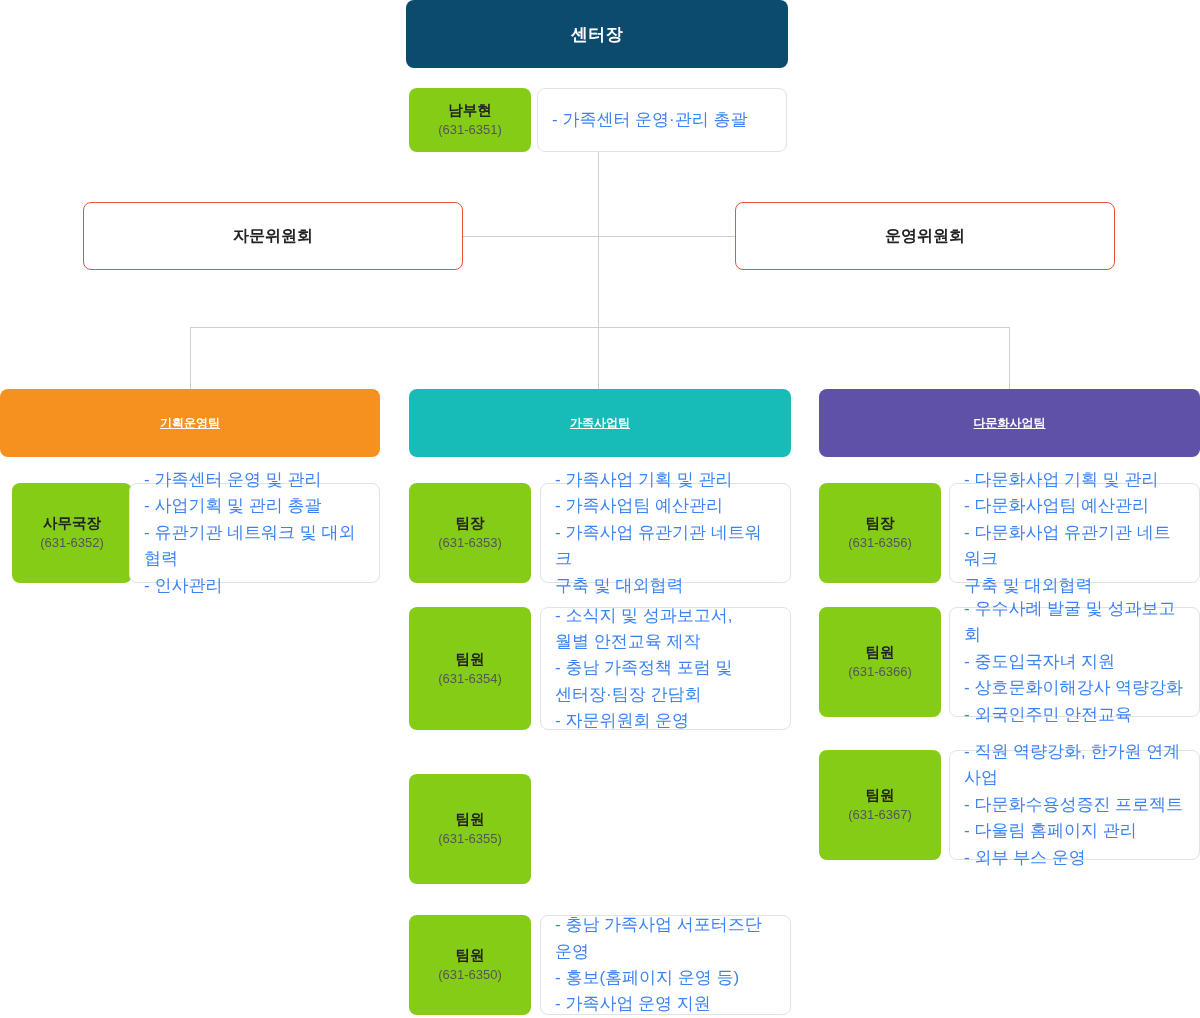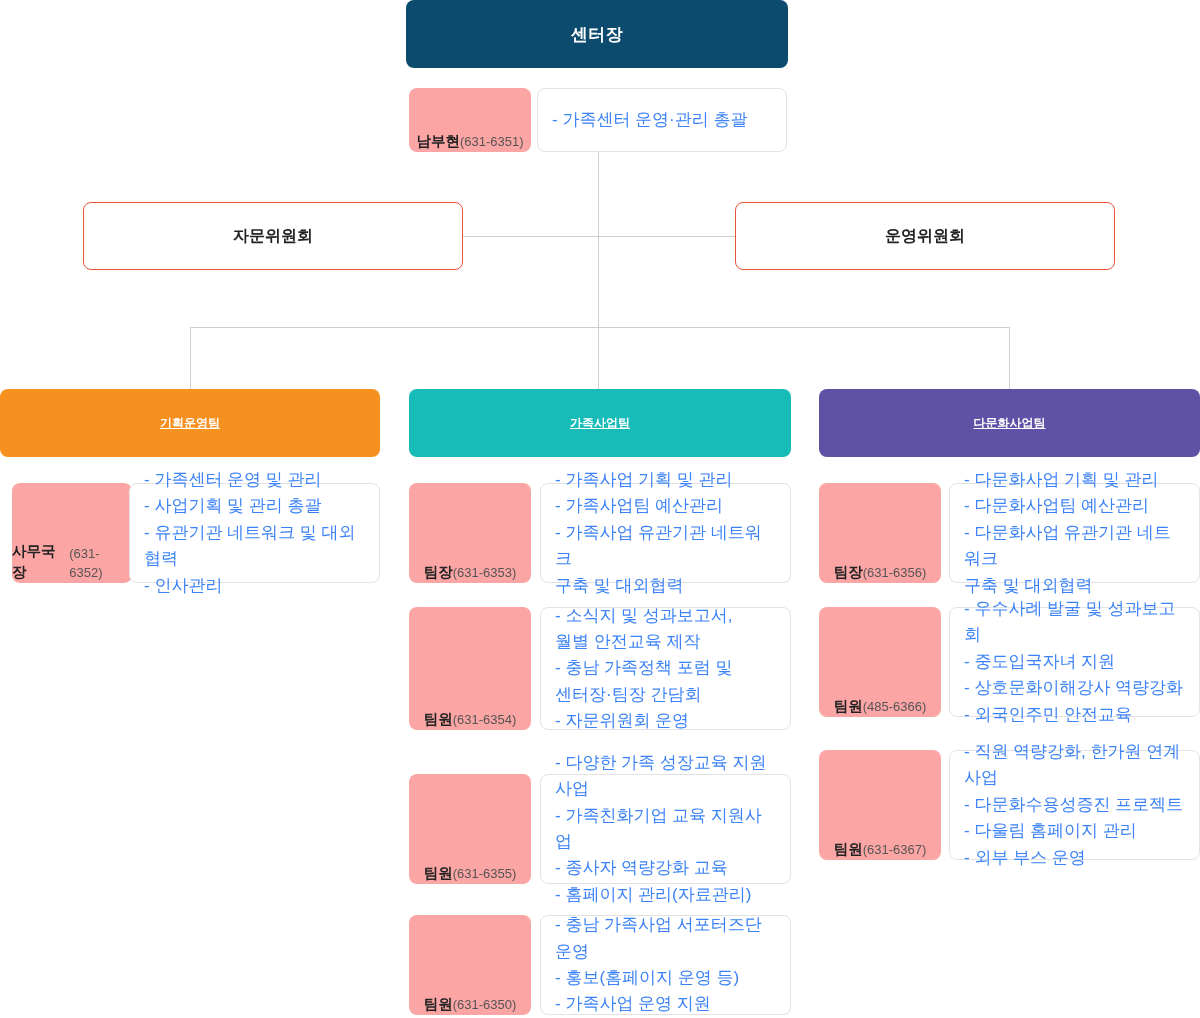--- a/index.html
+++ b/index.html
@@ -38,25 +38,25 @@
 
   #director-banner {
     left: 406px; top: 0px; width: 382px; height: 68px;
     background: #0c4a6e;
     font-size: 17px;
   }
 
   
   .name-chip {
     position: absolute;
-    background: #fca5a5;
-    border-radius: 8px;
-    display: flex;
-    flex-direction: row;
-    align-items: flex-end;
+    background: #84cc16;
+    border-radius: 8px;
+    display: flex;
+    flex-direction: column;
+    align-items: center;
     justify-content: center;
     line-height: 1.45;
   }
   .name-chip .nm {
     font-size: 14.5px;
     font-weight: bold;
     color: #222222;
   }
   .name-chip .tel {
     font-size: 13px;
@@ -189,26 +189,20 @@
    월별 안전교육 제작
 - 충남 가족정책 포럼 및
    센터장·팀장 간담회
 - 자문위원회 운영</span>
   </div>
 
   <div class="name-chip" style="left:409px; top:774px; width:122px; height:110px;">
     <span class="nm">팀원</span>
     <span class="tel">(631-6355)</span>
   </div>
-  <div class="duty-box" style="left:540px; top:774px; width:251px; height:110px;">
-    <span class="duty">- 다양한 가족 성장교육 지원사업
-- 가족친화기업 교육 지원사업
-- 종사자 역량강화 교육
-- 홈페이지 관리(자료관리)</span>
-  </div>
 
   <div class="name-chip" style="left:409px; top:915px; width:122px; height:100px;">
     <span class="nm">팀원</span>
     <span class="tel">(631-6350)</span>
   </div>
   <div class="duty-box" style="left:540px; top:915px; width:251px; height:100px;">
     <span class="duty">- 충남 가족사업 서포터즈단 운영
 - 홍보(홈페이지 운영 등)
 - 가족사업 운영 지원</span>
   </div>
@@ -219,21 +213,21 @@
   </div>
   <div class="duty-box" style="left:949px; top:483px; width:251px; height:100px;">
     <span class="duty">- 다문화사업 기획 및 관리
 - 다문화사업팀 예산관리
 - 다문화사업 유관기관 네트워크
    구축 및 대외협력</span>
   </div>
 
   <div class="name-chip" style="left:819px; top:607px; width:122px; height:110px;">
     <span class="nm">팀원</span>
-    <span class="tel">(485-6366)</span>
+    <span class="tel">(631-6366)</span>
   </div>
   <div class="duty-box" style="left:949px; top:607px; width:251px; height:110px;">
     <span class="duty">- 우수사례 발굴 및 성과보고회
 - 중도입국자녀 지원
 - 상호문화이해강사 역량강화
 - 외국인주민 안전교육</span>
   </div>
 
   <div class="name-chip" style="left:819px; top:750px; width:122px; height:110px;">
     <span class="nm">팀원</span>

